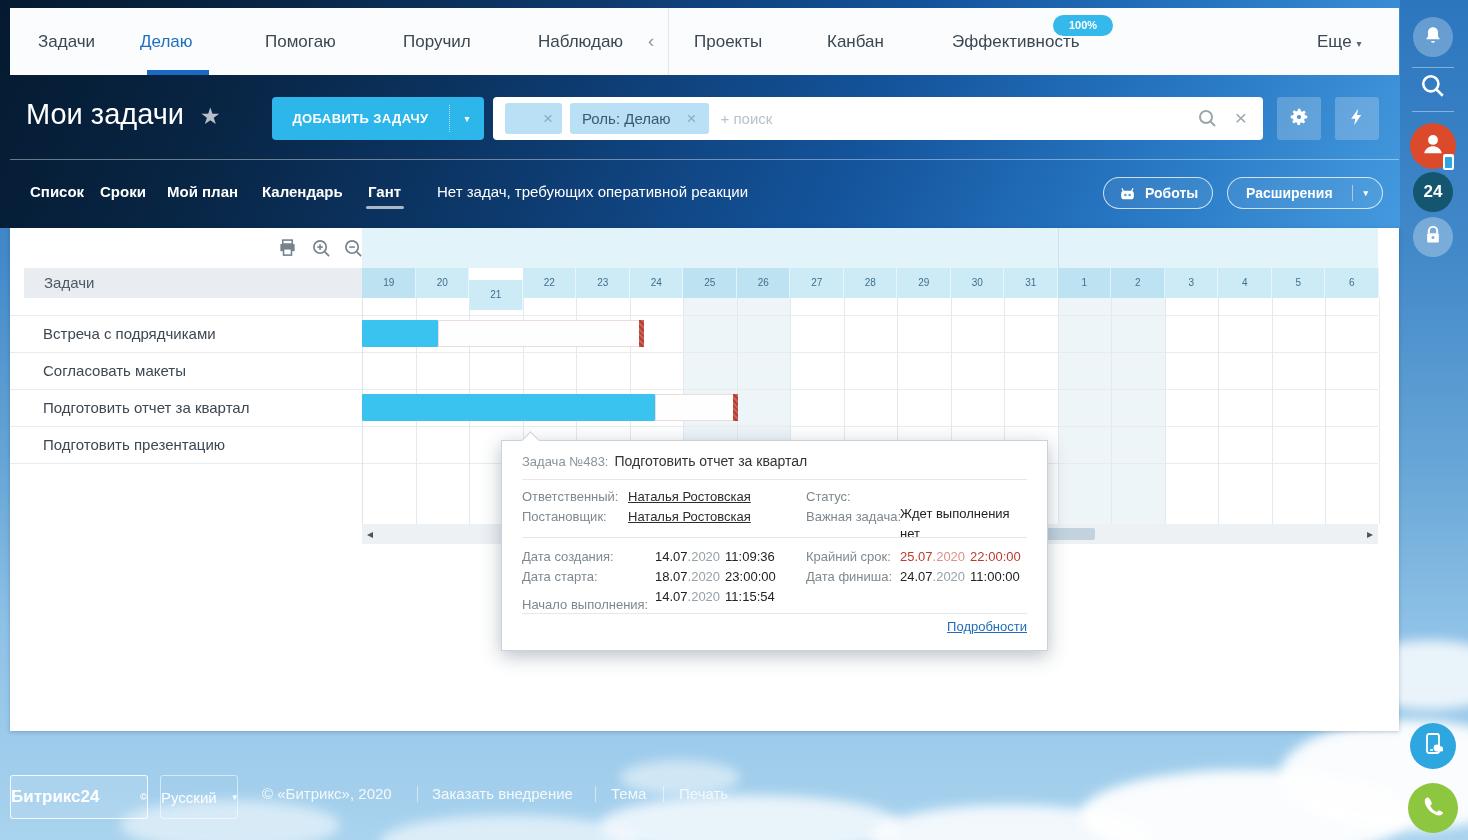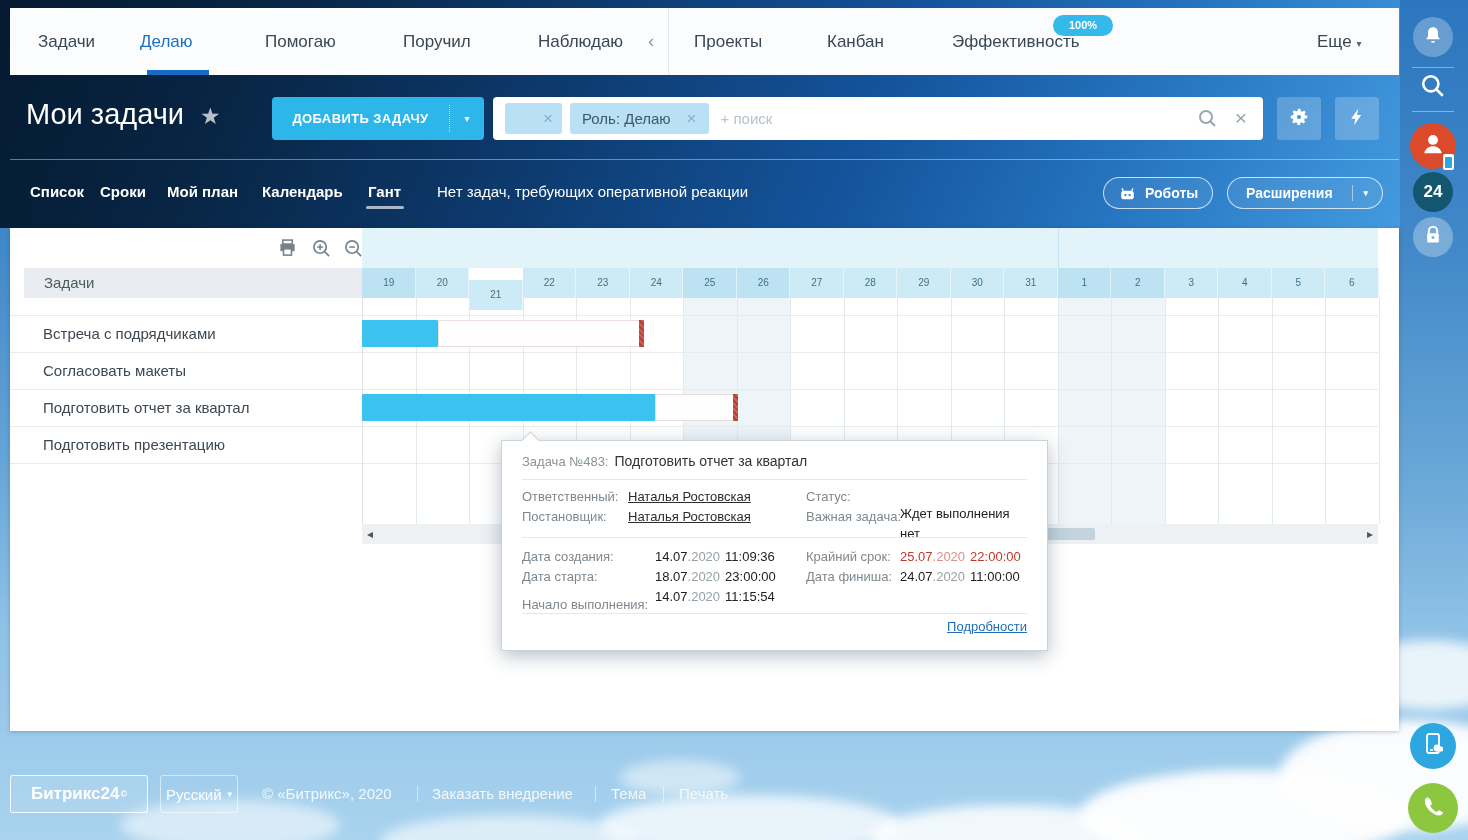--- a/index.html
+++ b/index.html
@@ -97,22 +97,22 @@
   .tt-link{color:#2c2c2c;text-decoration:underline;cursor:pointer;}
   .tt-val{color:#222;margin-top:17px;}
   .tt-date .d,.tt-date .t{color:#222;font-weight:normal;}
   .tt-date .y{color:#98a2a8;}
   .tt-date .t{margin-left:5px;}
   .tt-date.red .d,.tt-date.red .t{color:#c0392b;}
   .tt-date.red .y{color:#dd9187;}
   .tt-details{position:absolute;right:20px;top:178px;font-size:13px;color:#1f6db6;text-decoration:underline;cursor:pointer;}
 
   
-  .fbtn{position:absolute;top:775px;height:38px;box-sizing:border-box;border-radius:3px;color:#fff;
-       display:flex;align-items:center;justify-content:center;cursor:pointer;}
+  .fbtn{position:absolute;top:775px;height:44px;box-sizing:border-box;border-radius:3px;color:#fff;
+       display:flex;align-items:center;justify-content:space-between;cursor:pointer;}
   .b24-btn{left:10px;width:138px;border:1px solid rgba(255,255,255,.85);background:rgba(255,255,255,.1);
        font-size:17px;font-weight:bold;}
   .b24-btn sup{font-size:9px;margin-left:1px;}
   .lang-btn{left:160px;width:78px;border:1px solid rgba(255,255,255,.55);font-size:15px;}
   .lang-btn .pcaret{font-size:9px;margin-left:6px;}
   .ftext{position:absolute;top:775px;height:38px;line-height:38px;color:#f4f9fc;font-size:15px;white-space:nowrap;}
   .flink{cursor:pointer;}
   .fdiv{position:absolute;top:786px;width:1px;height:16px;background:rgba(255,255,255,.5);}
 
   

